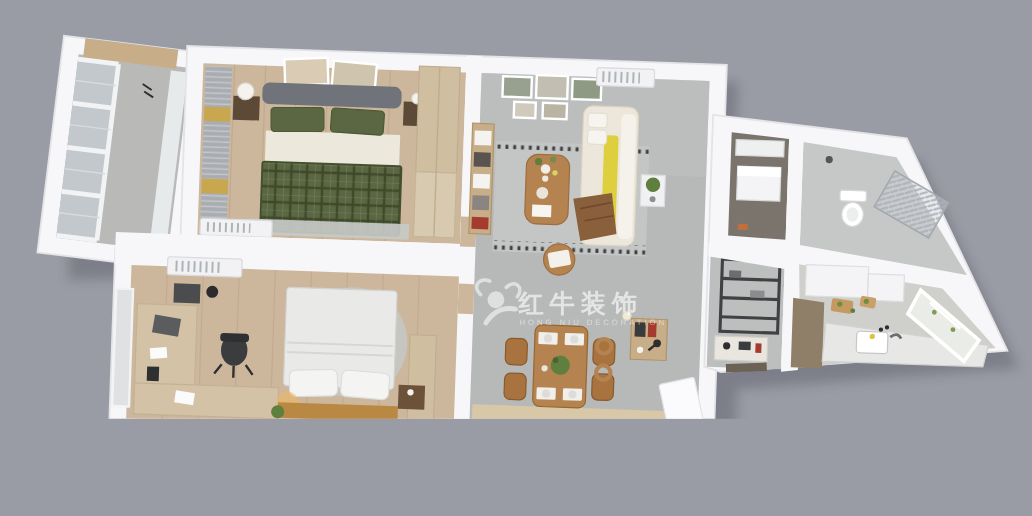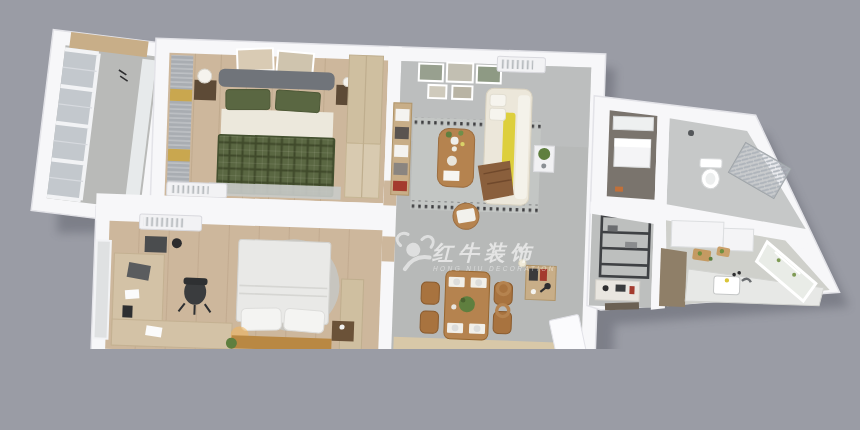--- a/index.html
+++ b/index.html
@@ -1,16 +1,16 @@
 <!DOCTYPE html>
 <html><head>
 <meta charset="utf-8">
 <style>
   html,body{margin:0;padding:0;background:#9a9ca5;}
-  .stage{position:relative;width:860px;height:349px;overflow:hidden;font-family:"Liberation Sans",sans-serif;font-style:italic;}
+  .stage{position:relative;width:860px;height:349px;overflow:hidden;font-family:"Liberation Sans",sans-serif;}
   svg{display:block;}
   text{font-family:"Liberation Sans",sans-serif;}
   .zh{font-size:21px;font-weight:bold;letter-spacing:5px;fill:rgba(255,255,255,.62);}
   .en{font-size:6.5px;letter-spacing:2.4px;fill:rgba(255,255,255,.48);}
 </style>
 </head>
 <body>
 
 <div class="stage">
 <svg width="860" height="430" viewBox="0 0 860 430">

